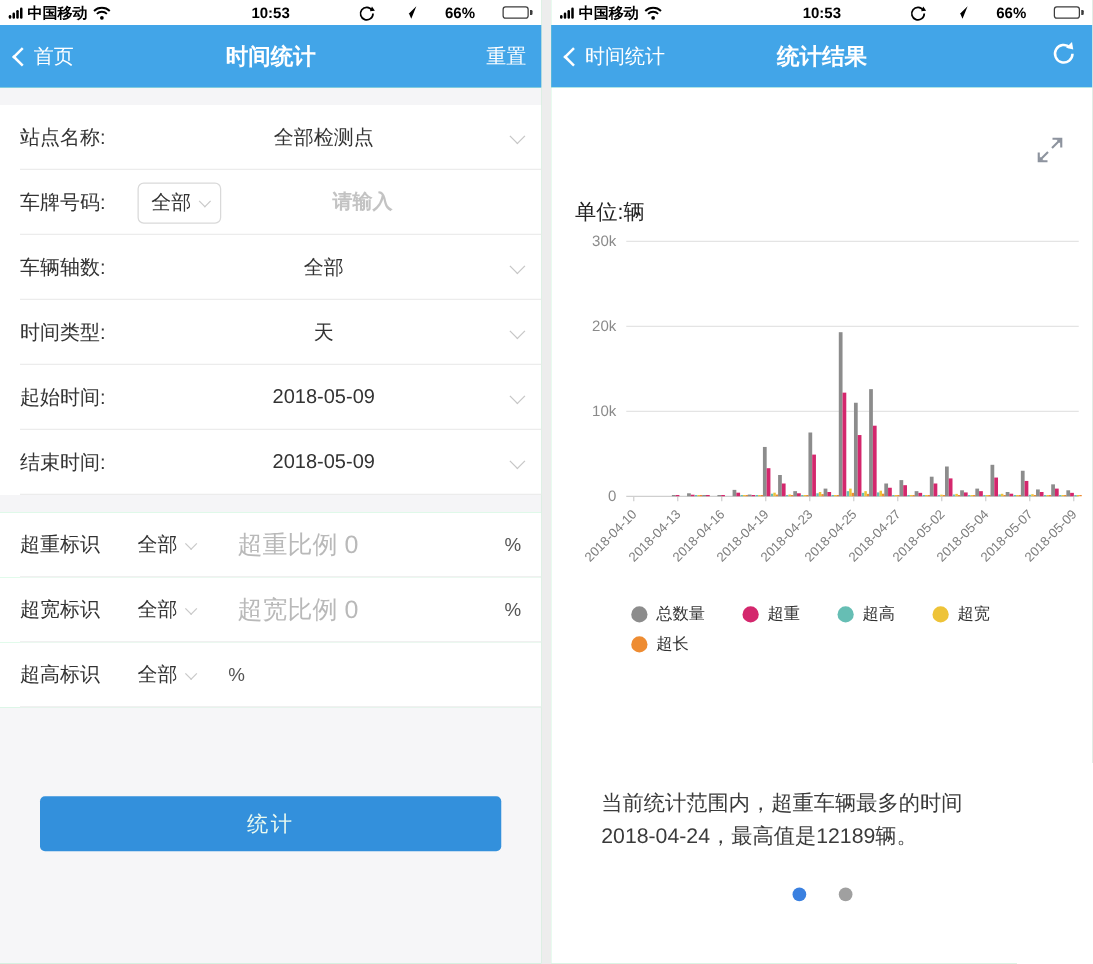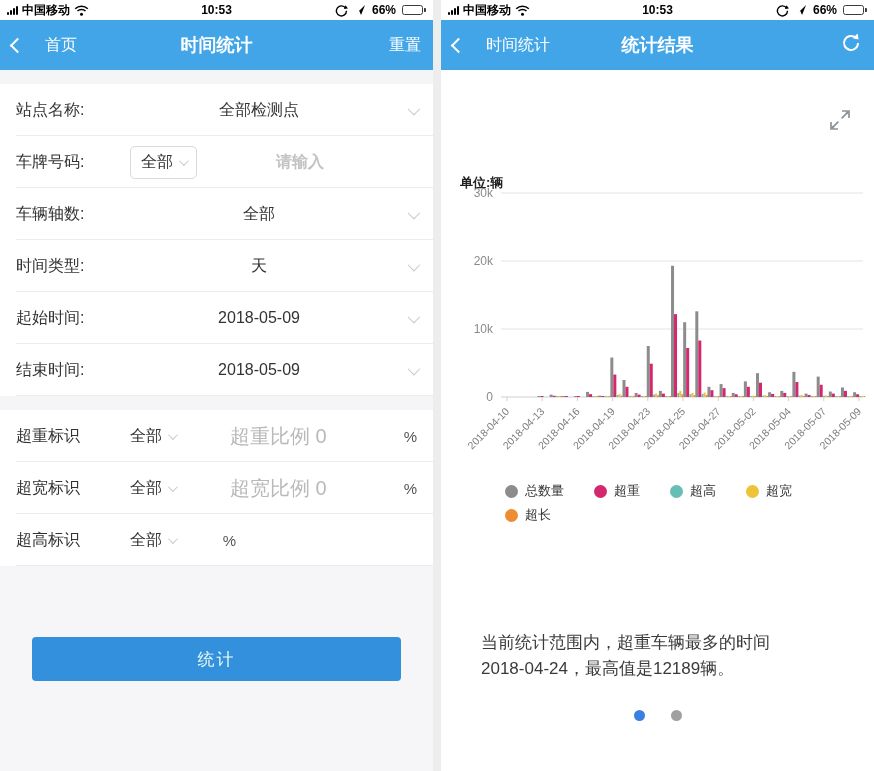--- a/index.html
+++ b/index.html
@@ -5,58 +5,58 @@
   * { margin:0; padding:0; box-sizing:border-box; }
   html,body { background:#e9e9e9; }
   body { font-family:"Liberation Sans","DejaVu Sans",sans-serif; -webkit-font-smoothing:antialiased; }
   .stage { width:874px; height:771px; display:flex; gap:8px; background:#ededed; overflow:hidden; }
   .phone { width:433px; height:771px; background:#86efac; position:relative; display:flex; flex-direction:column; }
 
   
   .status { height:20px; background:#fff; display:flex; align-items:center; padding:0 7px; position:relative; font-size:12px; font-weight:600; color:#000; flex:0 0 auto; }
   .status .left-cluster { display:flex; align-items:center; gap:4px; }
   .status .time { position:absolute; left:0; right:0; text-align:center; }
-  .status .right-cluster { margin-left:auto; display:flex; align-items:center; gap:6px; position:relative; }
+  .status .right-cluster { margin-left:auto; display:flex; align-items:center; gap:22px; position:relative; }
   .sigbars { display:flex; align-items:flex-end; gap:1px; height:10px; }
   .sigbars i { display:block; width:2px; background:#000; border-radius:1px; }
   .battery { display:flex; align-items:center; }
   .batt-body { width:21px; height:10px; border:1px solid #3c3c3c; border-radius:2.5px; padding:1px; }
   .batt-fill { height:100%; width:66%; background:#222; border-radius:1px; }
   .batt-cap { width:2px; height:4px; background:#3c3c3c; border-radius:0 1px 1px 0; margin-left:1px; }
 
   
   .nav { height:50px; background:var(--nav-blue,#42a5e8); color:#fff; display:flex; align-items:center; padding:0 12px; position:relative; flex:0 0 auto; }
-  .nav-back { display:flex; align-items:center; gap:21px; font-size:16px; cursor:pointer; z-index:2; }
+  .nav-back { display:flex; align-items:center; gap:3px; font-size:16px; cursor:pointer; z-index:2; }
   .back-chev { width:11px; height:11px; border-left:2.5px solid #fff; border-bottom:2.5px solid #fff; transform:rotate(45deg); margin-right:1px; }
   .nav-title { position:absolute; left:0; right:0; text-align:center; font-size:18px; font-weight:700; }
   .nav-action { margin-left:auto; font-size:16px; z-index:2; cursor:pointer; }
 
   
   .strip { height:14px; background:#f5f5f7; flex:0 0 auto; }
-  .row { height:52px; background:#fff; display:flex; align-items:center; padding:0 16px; position:relative;gap:20px; }
+  .row { height:52px; background:#fff; display:flex; align-items:center; padding:0 16px; position:relative; }
   .row::after { content:""; position:absolute; left:16px; right:0; bottom:0; height:1px; background:#ececec; }
   .row:last-child::after { display:none; }
   .row-label { font-size:16px; color:#333; width:94px; flex:0 0 auto; }
   .row-value { flex:1; text-align:center; font-size:16px; color:#333; }
   .chev { width:9px; height:9px; border-right:1.5px solid #c6c6c6; border-bottom:1.5px solid #c6c6c6; transform:rotate(45deg) translateY(-2px); flex:0 0 auto; }
   .chev-sm { width:7px; height:7px; border-right:1.5px solid #c9c9c9; border-bottom:1.5px solid #c9c9c9; transform:rotate(45deg) translateY(-2px); display:inline-block; margin-left:6px; }
   .pill { border:1px solid #d9d9d9; border-radius:5px; height:33px; display:flex; align-items:center; padding:0 10px; font-size:16px; color:#333; cursor:pointer; }
   .ghost-input { border:none; outline:none; background:transparent; font-size:16px; color:#333; text-align:center; flex:1; min-width:0;font-weight:bold; }
   .ghost-input::placeholder { color:#c3c3c3; }
   .flag-dd { display:flex; align-items:center; font-size:16px; color:#333; width:66px; flex:0 0 auto; cursor:pointer; }
   .flag-input { border:none; outline:none; background:transparent; font-size:20px; color:#333; text-align:left; flex:1; min-width:0; padding-left:14px; }
   .flag-input::placeholder { color:#b9b9b9; }
   .pct { font-size:15px; color:#555; width:20px; text-align:right; }
   .filler { flex:1; background:#f6f6f8; position:relative; }
   .submit-btn { position:absolute; left:32px; right:32px; top:71px; height:44px; background:var(--button-blue,#3390dc); border:none; border-radius:4px; color:#eafaf0; font-size:17px; letter-spacing:2px; cursor:pointer; font-family:inherit; }
 
   
   .content { position:relative; flex:1; background:#fff; }
   .expand-icon { position:absolute; right:22px; top:38px; width:24px; height:24px; cursor:pointer; }
-  .unit-label { position:absolute; left:19px; top:104px; font-size:13px; font-weight:700; color:#222; }
+  .unit-label { position:absolute; left:19px; top:88px; font-size:17px; font-weight:400; color:#222; }
   #chart-svg { position:absolute; left:6px; top:109px; }
   .legend { position:absolute; left:64px; top:412px; width:360px; display:flex; flex-wrap:wrap; column-gap:30px; row-gap:6px; }
   .legend-item { display:flex; align-items:center; gap:7px; font-size:13px; color:#333; cursor:pointer; }
   .legend-dot { width:13px; height:13px; border-radius:50%; display:inline-block; }
   .summary { position:absolute; left:40px; top:536px; width:376px; font-size:17px; color:#3a3a3a; line-height:1.5;margin-top:24px; }
   .pager { position:absolute; left:0; right:0; top:640px; display:flex; justify-content:center; gap:26px; align-items:center; }
   .dot { width:11px; height:11px; border-radius:50%; background:#a0a0a0; cursor:pointer; }
   .dot.active { background:var(--active-dot,#3a80e0); }
 </style>
 </head>

